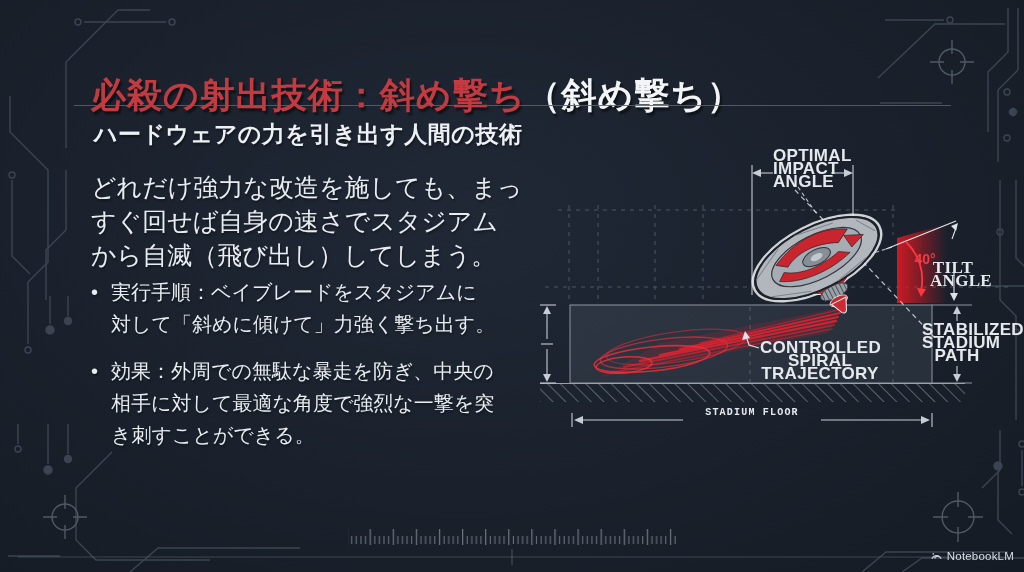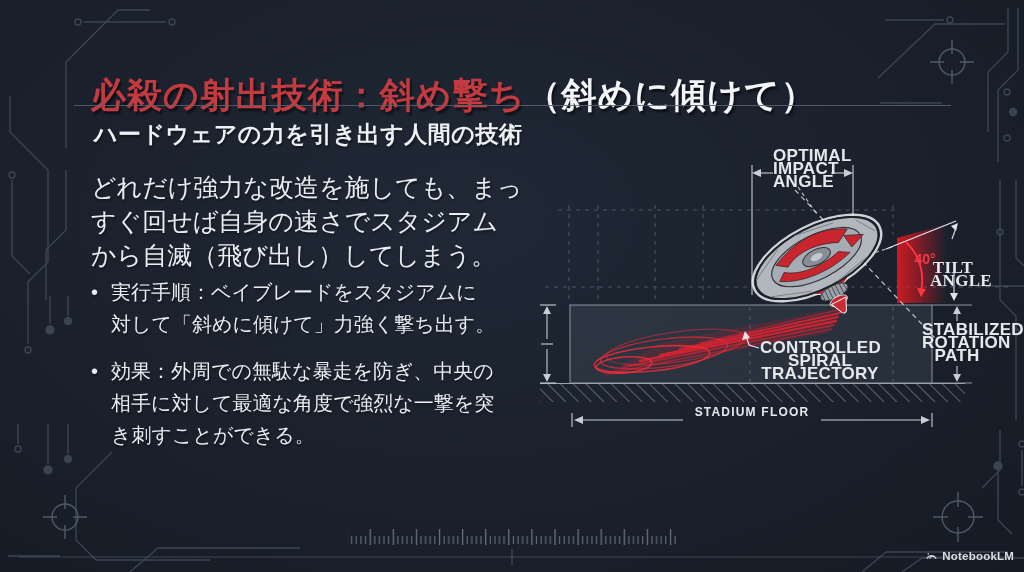--- a/index.html
+++ b/index.html
@@ -34,25 +34,25 @@
   .bullet{display:flex;margin-bottom:15px;color:#e9edf1;font-size:20px;line-height:32px;font-weight:500;text-shadow:1px 2px 2px rgba(0,0,0,.35);}
   .bullet .dot{width:20px;flex:0 0 20px;}
   .bullet .btxt{width:385px;}
   
   .diagram{left:540px;top:135px;width:484px;height:335px;z-index:1;}
   .dlabel{
     position:absolute;color:#e6e9ec;font-weight:700;
     font-size:17px;line-height:13px;text-align:center;letter-spacing:.3px;
   }
   .dlabel.red{color:#ef3b44;font-size:14px;font-weight:700;letter-spacing:0;}
-  .floor-label{font-size:12px;letter-spacing:1.2px;}
+  .floor-label{font-size:10px;letter-spacing:1.2px;font-family:Liberation Mono, monospace;}
   
   .footer-brand{
     right:10px;top:549px;display:flex;align-items:center;gap:4px;z-index:2;
-    color:#d9dee3;font-size:11.5px;font-weight:700;letter-spacing:.2px;
+    color:#d9dee3;font-size:11.5px;font-weight:400;letter-spacing:.2px;
   }
 </style>
 </head>
 <body>
 
 <svg id="bg-decor" width="1024" height="572" viewBox="0 0 1024 572">
   <g stroke="#414c59" stroke-width="1.4" fill="none" opacity="0.85">
 
     <g>
       <path d="M 150 10 L 118 10 L 66 62 L 66 148"></path>
@@ -138,21 +138,21 @@
   </defs>
   <g>
     <rect x="348" y="529" width="328" height="16" fill="url(#ticks)" opacity="0.85"></rect>
   </g>
   <g stroke="#5a646f">
     <line x1="18" y1="557" x2="1005" y2="557" opacity="0.55"></line>
     <line x1="512" y1="549" x2="512" y2="565" opacity="0.75"></line>
   </g>
 </svg>
 
-<h1 class="abs slide-title"><span class="t-red">必殺の射出技術：斜め撃ち</span><span class="t-white">（斜めに傾けて）</span></h1>
+<h1 class="abs slide-title"><span class="t-red">必殺の射出技術：斜め撃ち</span><span class="t-white">（斜め撃ち）</span></h1>
 <div class="abs divider"></div>
 <div class="abs subtitle">ハードウェアの力を引き出す人間の技術</div>
 <div class="abs paragraph">どれだけ強力な改造を施しても、まっすぐ回せば自身の速さでスタジアムから自滅（飛び出し）してしまう。</div>
 
 <div class="abs bullets">
   <div class="bullet">
     <span class="dot">•</span>
     <span class="btxt">実行手順：ベイブレードをスタジアムに対して「斜めに傾けて」力強く撃ち出す。</span>
   </div>
   <div class="bullet">
@@ -299,21 +299,21 @@
       <path d="M 34 -8 L 52 0 L 36 6 Z" fill="#c9252f" stroke="#27211f" stroke-width="0.6"></path>
       <ellipse cx="0" cy="-1" rx="15" ry="7.5" fill="#878e96" stroke="#2c3036" stroke-width="1"></ellipse>
       <ellipse cx="0" cy="-1" rx="6.5" ry="3.2" fill="#c3c8ce"></ellipse>
     </g>
   </svg>
 
   <div class="dlabel" style="left:233px;top:14px;width:60px;">OPTIMAL IMPACT ANGLE</div>
   <div class="dlabel" style="left:390px;top:126px;width:46px;font-family:Liberation Serif, serif;">TILT ANGLE</div>
   <div class="dlabel red" style="left:368px;top:118px;width:34px;">40°</div>
   <div class="dlabel" style="left:220px;top:206px;width:120px;">CONTROLLED SPIRAL TRAJECTORY</div>
-  <div class="dlabel" style="left:382px;top:188px;width:70px;">STABILIZED ROTATION PATH</div>
+  <div class="dlabel" style="left:382px;top:188px;width:70px;">STABILIZED STADIUM PATH</div>
   <div class="dlabel floor-label" style="left:147px;top:271px;width:130px;">STADIUM FLOOR</div>
 </div>
 
 <div class="abs footer-brand">
   <svg width="13" height="13" viewBox="0 0 24 24" fill="none" stroke="#cfd5da" stroke-width="2.4" stroke-linecap="round">
     <path d="M 4 17 A 9 9 0 0 1 20 17"></path>
     <path d="M 9 17 A 4.5 4.5 0 0 1 16 14"></path>
     <circle cx="6" cy="9" r="1.4" fill="#cfd5da" stroke="none"></circle>
   </svg>
   <span>NotebookLM</span>

